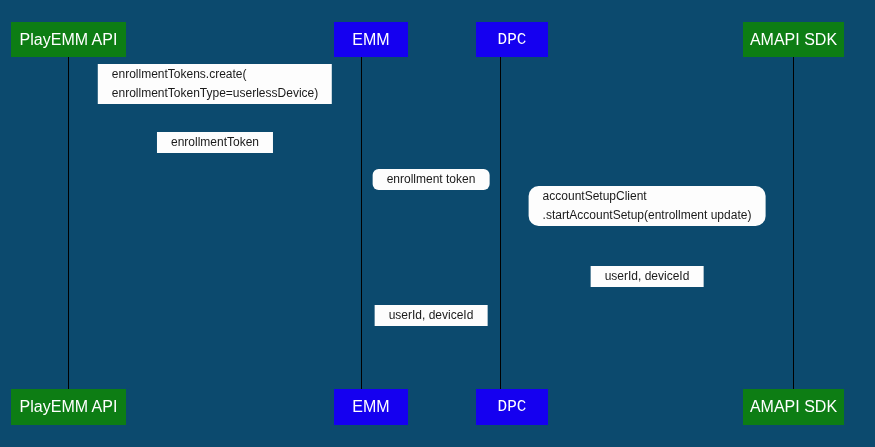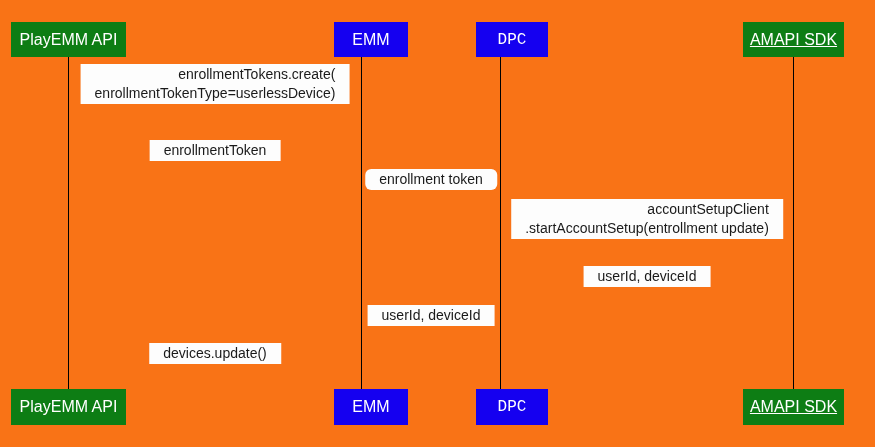--- a/index.html
+++ b/index.html
@@ -1,69 +1,69 @@
 <!DOCTYPE html>
 <html><head>
 <meta charset="utf-8">
 <style>
   html, body { margin: 0; padding: 0; background: #000; }
   .diagram {
     position: relative;
     width: 875px;
     height: 447px;
-    background: #f97316;
+    background: #0c4a6e;
     font-family: "Liberation Sans", sans-serif;
     overflow: hidden;
   }
   
   .actor {
     position: absolute;
     color: #ffffff;
     font-size: 16px;
     display: flex;
     align-items: center;
     justify-content: center;
     white-space: nowrap;
   }
   .actor.green { background: #0d7d14; }
   .actor.blue  { background: #1500f0; }
   .actor.top    { top: 22px;  height: 35px; }
   .actor.bottom { top: 389px; height: 36px; }
   .a0 { left: 11px;  width: 115px; }
   .a1 { left: 334px; width: 74px;  }
   .a2 { left: 476px; width: 72px; font-family: Liberation Mono, monospace;  }
-  .a3 { left: 743px; width: 101px; text-decoration: underline; }
+  .a3 { left: 743px; width: 101px; }
   
   .lifeline {
     position: absolute;
     top: 57px;
     height: 332px;
     width: 1px;
     background: #000000;
   }
   .l0 { left: 68px; }
   .l1 { left: 361px; }
   .l2 { left: 500px; }
   .l3 { left: 793px; }
   
   .msg {
     position: absolute;
     transform: translateX(-50%);
     background: #fdfdfd;
     color: #1a1a1a;
-    font-size: 14px;
+    font-size: 12px;
     line-height: 19px;
     padding: 1px 14px;
     white-space: nowrap;
-    text-align: right;
+    text-align: left;
   }
   .m0 { left: 215px; top: 64px;  }
-  .m1 { left: 215px; top: 140px; }
+  .m1 { left: 215px; top: 132px; }
   .m2 { left: 431px; top: 169px; border-radius: 6px; }
-  .m3 { left: 647px; top: 199px; }
+  .m3 { left: 647px; top: 186px; border-radius: 10px; }
   .m4 { left: 647px; top: 266px; }
   .m5 { left: 431px; top: 305px; }
   .m6 { left: 215px; top: 343px; }
 </style>
 </head>
 <body>
 
 <div class="diagram">
 
   <div class="lifeline l0"></div>
@@ -95,22 +95,19 @@
   </div>
 
   <div class="msg m4">
     <span>userId, deviceId</span>
   </div>
 
   <div class="msg m5">
     <span>userId, deviceId</span>
   </div>
 
-  <div class="msg m6">
-    <span>devices.update()</span>
-  </div>
 
   <div class="actor bottom green a0">PlayEMM API</div>
   <div class="actor bottom blue a1">EMM</div>
   <div class="actor bottom blue a2">DPC</div>
   <div class="actor bottom green a3">AMAPI SDK</div>
 
 </div>
 
 </body></html>

